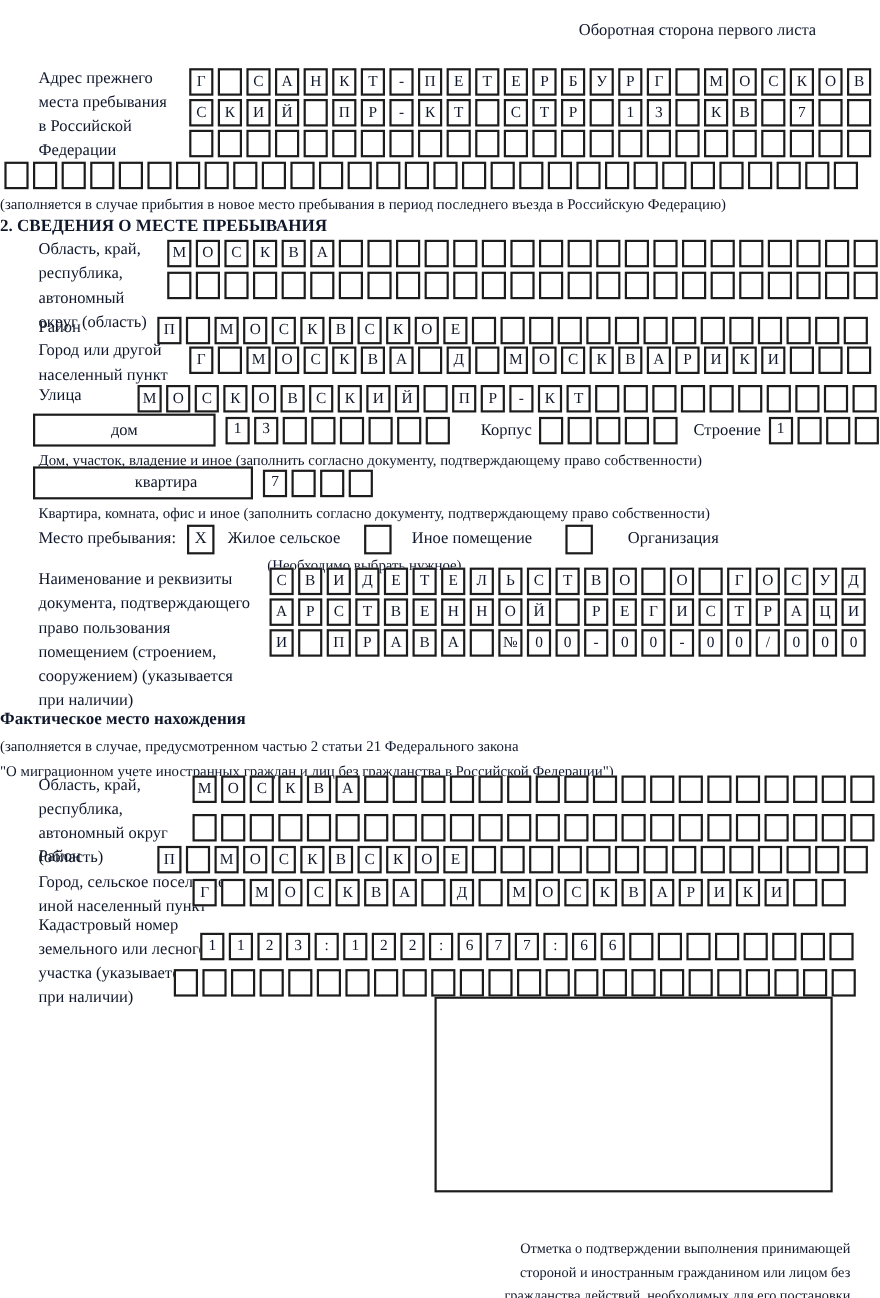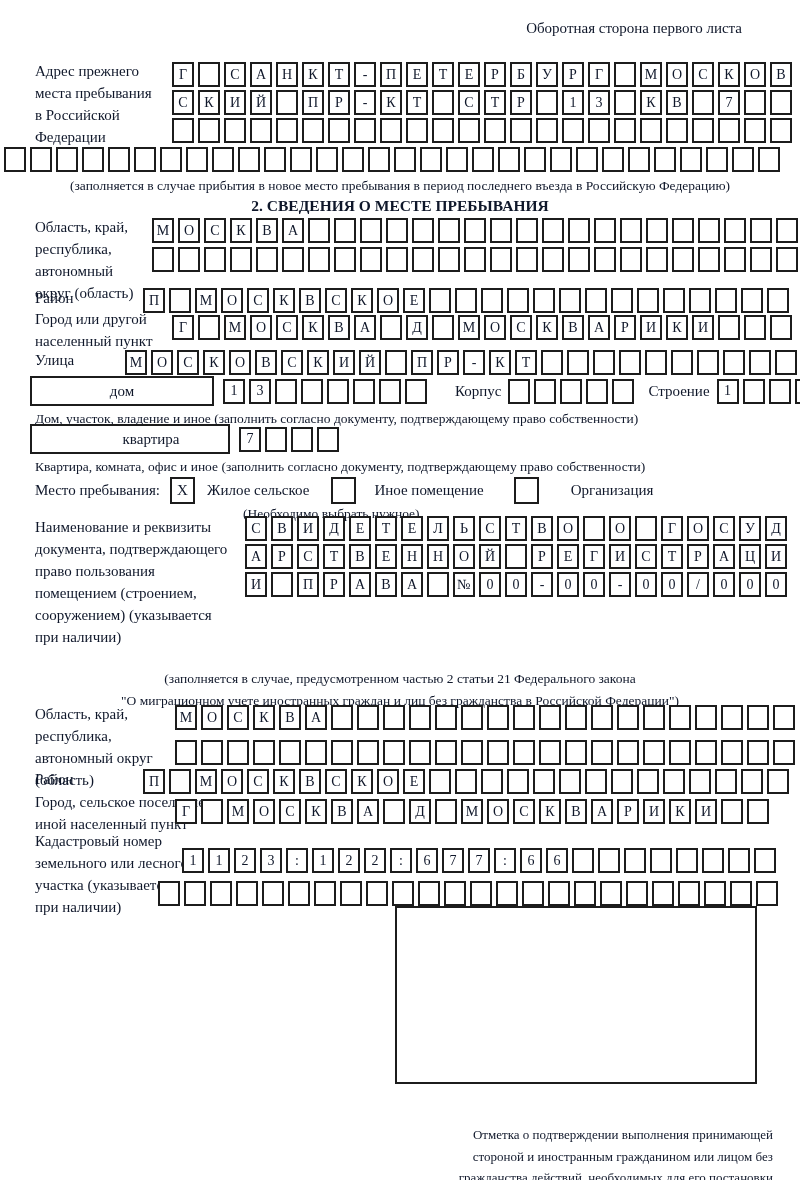--- a/index.html
+++ b/index.html
@@ -2,21 +2,21 @@
 <html><head>
 <meta charset="utf-8">
 <style>
   html,body{margin:0;padding:0;background:#ffffff;}
   .page{position:relative;width:800px;height:1180px;background:#ffffff;
         font-family:"Liberation Serif","DejaVu Serif",serif;color:#0f172a;overflow:hidden;}
   .abs{position:absolute;}
   .label{font-size:15px;line-height:22px;white-space:pre-line;}
   .note{font-size:13.5px;line-height:20px;white-space:pre-line;}
   .title{font-size:15.5px;font-weight:bold;}
-  .center{left:0;width:100%;text-align:center;}
+  .center{left:0;width:100%;text-align:left;}
   .grid{display:flex;gap:4px;}
   .cell{width:22px;height:25px;box-sizing:border-box;border:2px solid #1c1c1c;background:#fff;
         display:flex;align-items:center;justify-content:center;
         font-size:14px;font-family:"Liberation Serif","DejaVu Serif",serif;flex:0 0 auto;}
   .wide-box{box-sizing:border-box;border:2px solid #1c1c1c;height:30px;display:flex;
         align-items:center;justify-content:center;font-size:15px;background:#fff;}
   .checkbox{width:25px;height:27px;box-sizing:border-box;border:2px solid #1c1c1c;display:flex;
         align-items:center;justify-content:center;font-size:15px;background:#fff;flex:0 0 auto;}
   .inline-row{display:flex;align-items:center;}
   .inline-label{font-size:15px;white-space:nowrap;}
@@ -288,21 +288,21 @@
       <span class="cell"></span>
       <span class="cell"></span>
       <span class="cell"></span>
       <span class="cell"></span>
       <span class="cell"></span>
       <span class="cell"></span>
       <span class="cell"></span>
     </div>
 
   <div class="abs inline-row" style="left:30px;top:376px;">
-    <div class="wide-box" style="width:184px;">дом</div>
+    <div class="wide-box" style="width:166px;">дом</div>
     <div class="grid" style="margin-left:9px;">
         <span class="cell">1</span>
         <span class="cell">3</span>
         <span class="cell"></span>
         <span class="cell"></span>
         <span class="cell"></span>
         <span class="cell"></span>
         <span class="cell"></span>
         <span class="cell"></span>
       </div>
@@ -415,20 +415,21 @@
       <span class="cell">0</span>
       <span class="cell">-</span>
       <span class="cell">0</span>
       <span class="cell">0</span>
       <span class="cell">/</span>
       <span class="cell">0</span>
       <span class="cell">0</span>
       <span class="cell">0</span>
     </div>
 
+  <div class="abs title center" style="top:645px;">Фактическое место нахождения</div>
   <div class="abs note center" style="top:668px;line-height:21.5px;">(заполняется в случае, предусмотренном частью 2 статьи 21 Федерального закона
 "О миграционном учете иностранных граждан и лиц без гражданства в Российской Федерации")</div>
 
   <div class="abs label" style="left:35px;top:703px;width:140px;">Область, край,
 республика,
 автономный округ
 (область)</div>
   <div class="abs grid" style="left:175px;top:705px;">
       <span class="cell">М</span>
       <span class="cell">О</span>

